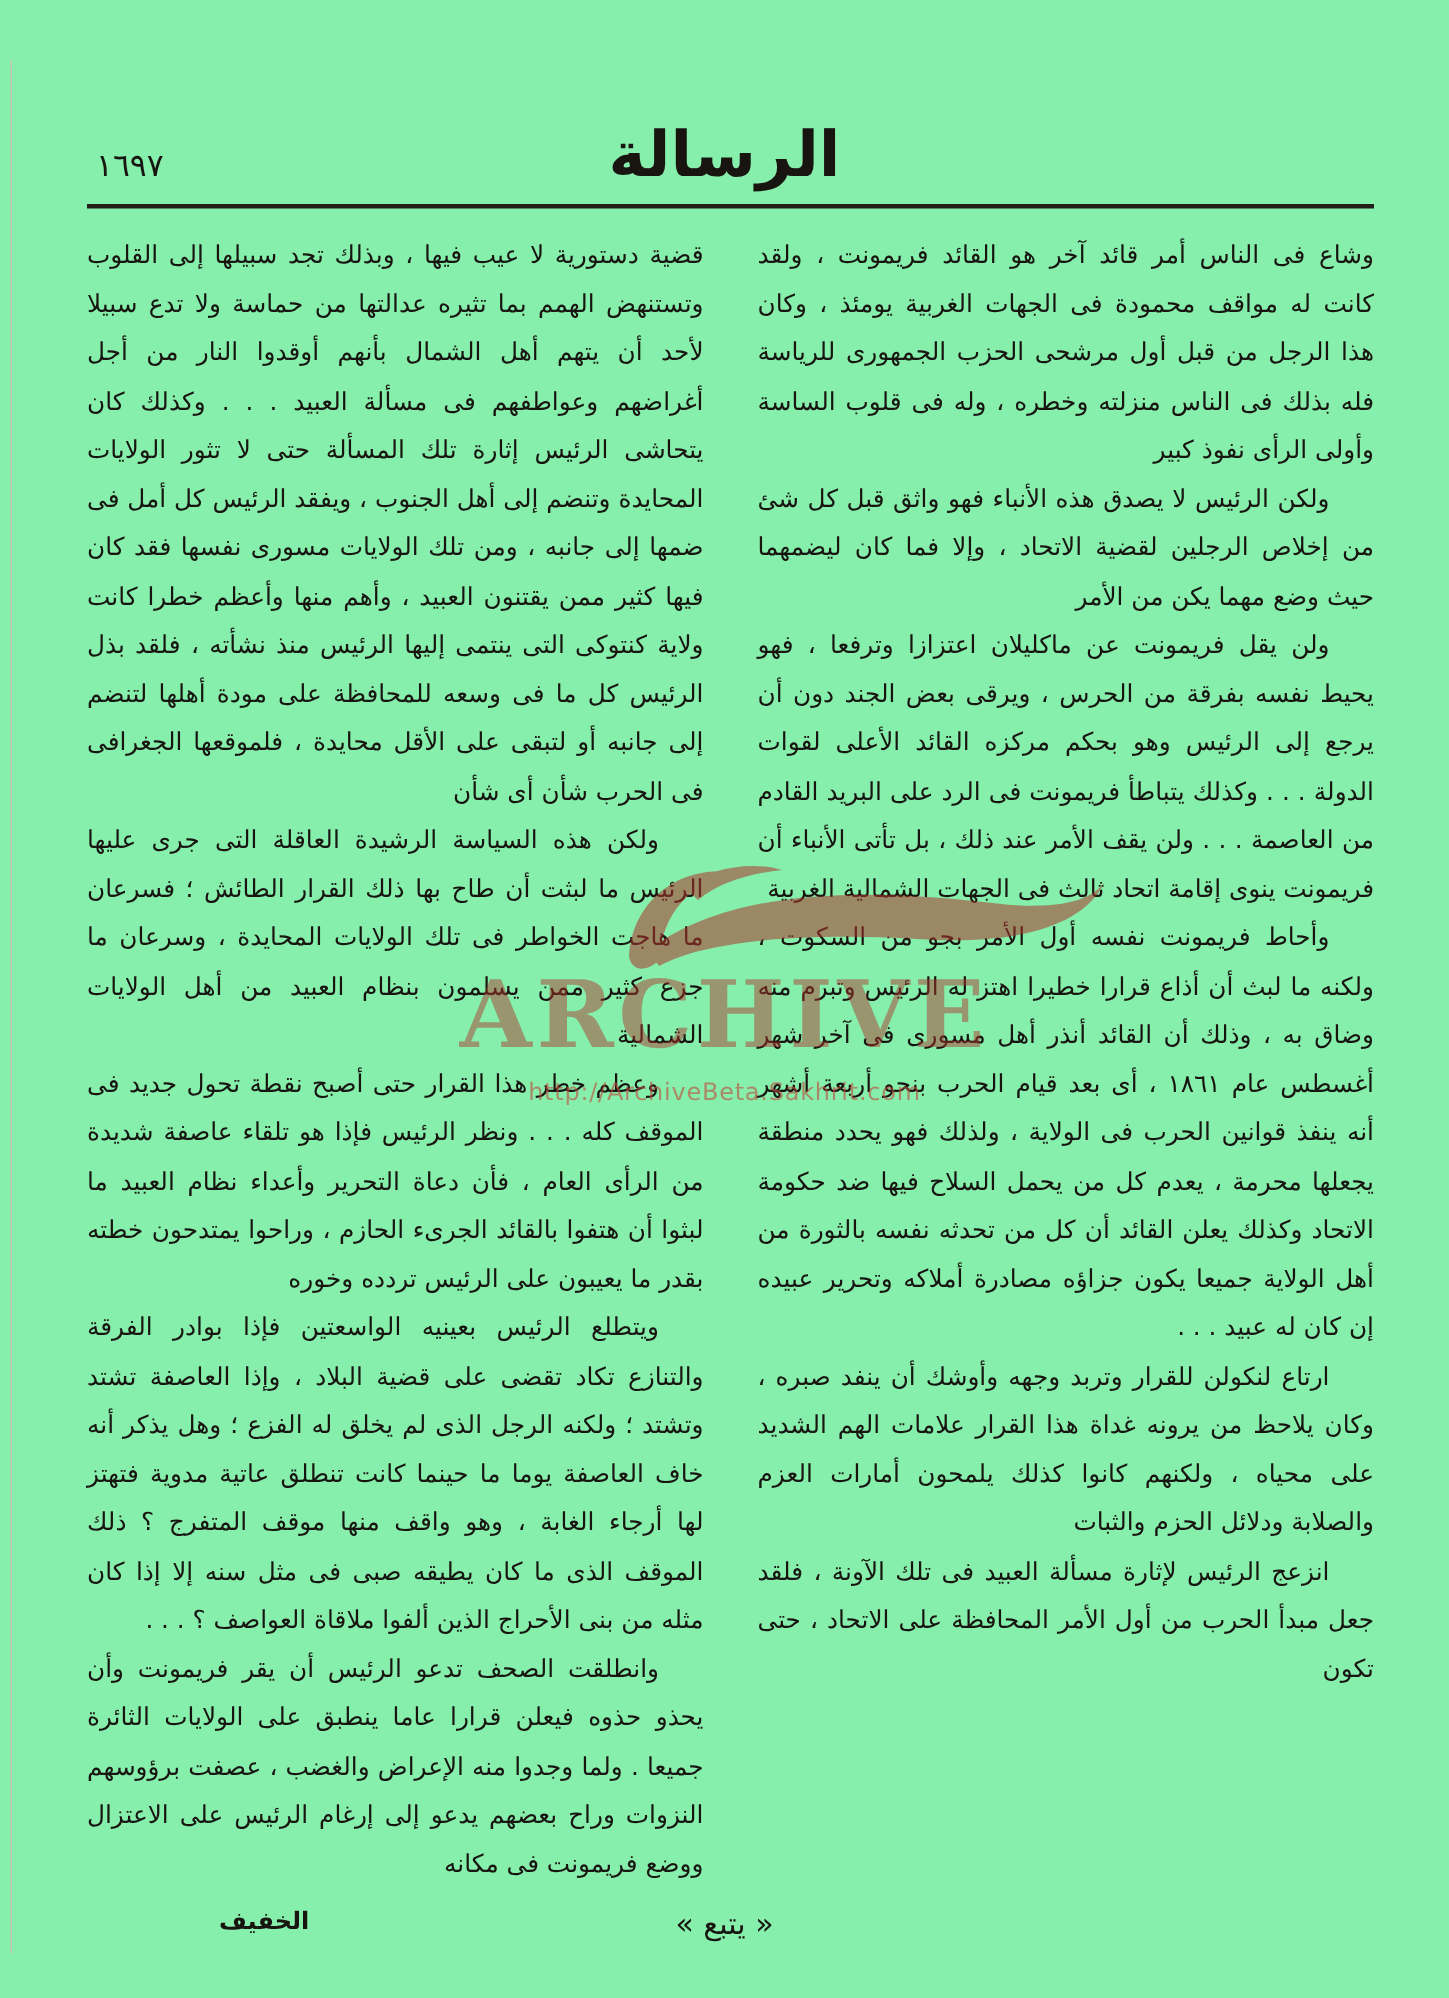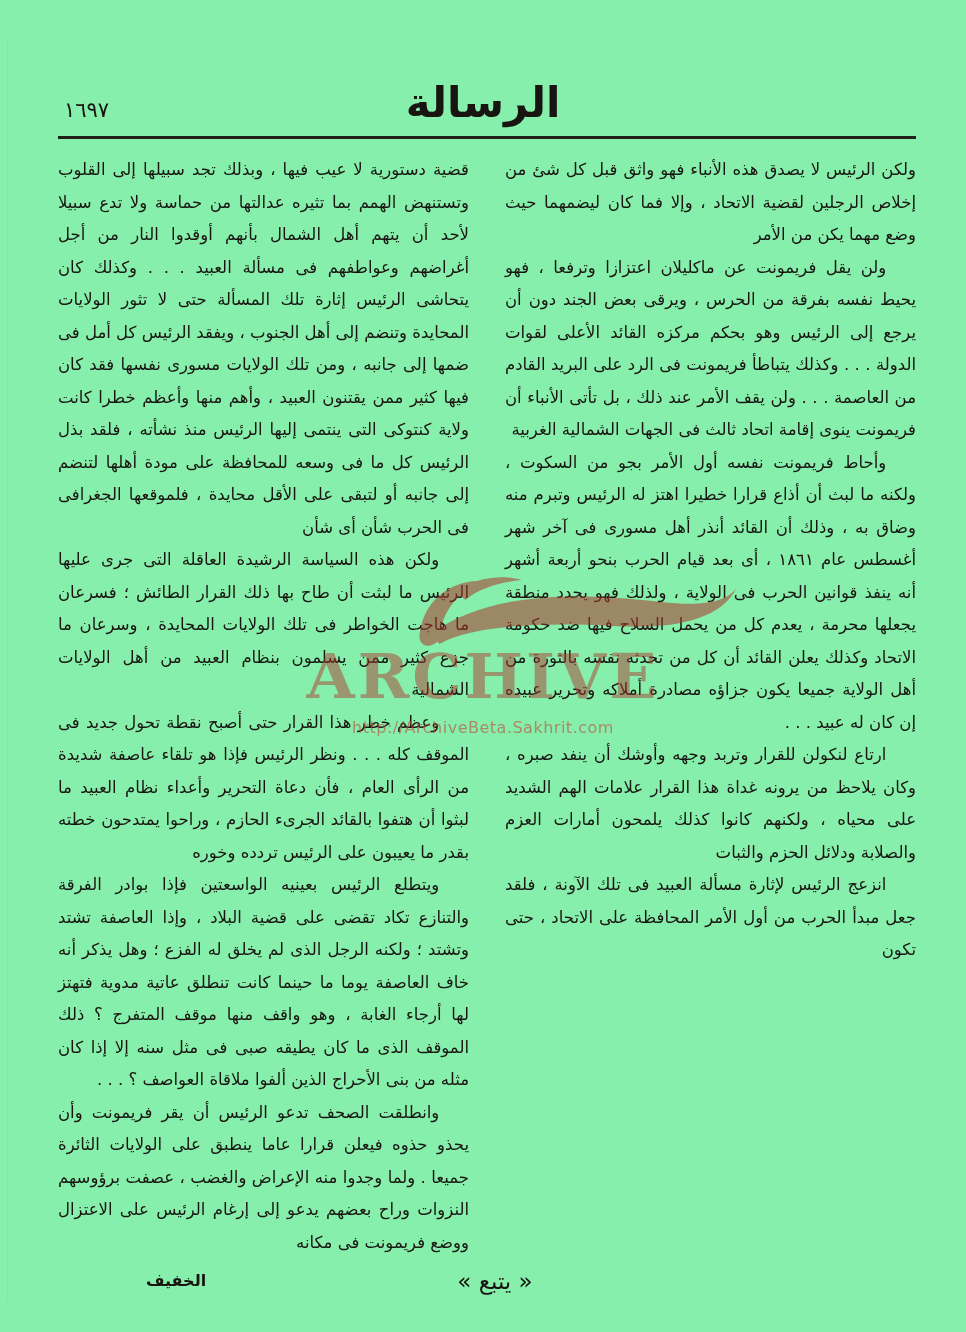--- a/index.html
+++ b/index.html
@@ -24,21 +24,21 @@
   .columns {
     position:absolute; top:154px; right:50px; left:58px;
     direction:rtl; display:flex; flex-direction:row; gap:36px;
     text-align:justify;
   }
   .col { flex:1; font-size:16.5px; line-height:32.5px; }
   .col p { margin:0; text-indent:1.8em; }
   .col p:first-child { text-indent:0; }
 
   
-  .continued { position:absolute; bottom:38px; left:50%; transform:translateX(-50%); font-size:23px; direction:rtl;margin-left:12px; }
+  .continued { position:absolute; bottom:38px; left:50%; transform:translateX(-50%); font-size:20px; direction:rtl; }
   .signature { position:absolute; bottom:42px; left:146px; font-size:16px; font-weight:bold; direction:rtl; }
 
   
   .watermark {
     position:absolute; top:568px; left:0; width:100%;
     text-align:center; pointer-events:none; z-index:5; line-height:1;
   }
   .wm-logo { position:absolute; top:0; left:50%; transform:translateX(-32%); width:380px; height:92px; opacity:0.55; }
   .wm-word {
     margin-top:78px; font-family:"DejaVu Serif",serif; font-weight:bold;
@@ -53,20 +53,21 @@
   <div class="scan-edge"></div>
 
   <header class="page-header">
     <div class="page-number">١٦٩٧</div>
     <div class="masthead">الرسالة</div>
   </header>
   <div class="header-rule"></div>
 
   <main class="columns">
     <section class="col">
+      <p>وشاع فى الناس أمر قائد آخر هو القائد فريمونت ، ولقد كانت له مواقف محمودة فى الجهات الغربية يومئذ ، وكان هذا الرجل من قبل أول مرشحى الحزب الجمهورى للرياسة فله بذلك فى الناس منزلته وخطره ، وله فى قلوب الساسة وأولى الرأى نفوذ كبير</p>
       <p>ولكن الرئيس لا يصدق هذه الأنباء فهو واثق قبل كل شئ من إخلاص الرجلين لقضية الاتحاد ، وإلا فما كان ليضمهما حيث وضع مهما يكن من الأمر</p>
       <p>ولن يقل فريمونت عن ماكليلان اعتزازا وترفعا ، فهو يحيط نفسه بفرقة من الحرس ، ويرقى بعض الجند دون أن يرجع إلى الرئيس وهو بحكم مركزه القائد الأعلى لقوات الدولة . . . وكذلك يتباطأ فريمونت فى الرد على البريد القادم من العاصمة . . . ولن يقف الأمر عند ذلك ، بل تأتى الأنباء أن فريمونت ينوى إقامة اتحاد ثالث فى الجهات الشمالية الغربية</p>
       <p>وأحاط فريمونت نفسه أول الأمر بجو من السكوت ، ولكنه ما لبث أن أذاع قرارا خطيرا اهتز له الرئيس وتبرم منه وضاق به ، وذلك أن القائد أنذر أهل مسورى فى آخر شهر أغسطس عام ١٨٦١ ، أى بعد قيام الحرب بنحو أربعة أشهر أنه ينفذ قوانين الحرب فى الولاية ، ولذلك فهو يحدد منطقة يجعلها محرمة ، يعدم كل من يحمل السلاح فيها ضد حكومة الاتحاد وكذلك يعلن القائد أن كل من تحدثه نفسه بالثورة من أهل الولاية جميعا يكون جزاؤه مصادرة أملاكه وتحرير عبيده إن كان له عبيد . . .</p>
       <p>ارتاع لنكولن للقرار وتربد وجهه وأوشك أن ينفد صبره ، وكان يلاحظ من يرونه غداة هذا القرار علامات الهم الشديد على محياه ، ولكنهم كانوا كذلك يلمحون أمارات العزم والصلابة ودلائل الحزم والثبات</p>
       <p>انزعج الرئيس لإثارة مسألة العبيد فى تلك الآونة ، فلقد جعل مبدأ الحرب من أول الأمر المحافظة على الاتحاد ، حتى تكون</p>
     </section>
     <section class="col">
       <p>قضية دستورية لا عيب فيها ، وبذلك تجد سبيلها إلى القلوب وتستنهض الهمم بما تثيره عدالتها من حماسة ولا تدع سبيلا لأحد أن يتهم أهل الشمال بأنهم أوقدوا النار من أجل أغراضهم وعواطفهم فى مسألة العبيد . . . وكذلك كان يتحاشى الرئيس إثارة تلك المسألة حتى لا تثور الولايات المحايدة وتنضم إلى أهل الجنوب ، ويفقد الرئيس كل أمل فى ضمها إلى جانبه ، ومن تلك الولايات مسورى نفسها فقد كان فيها كثير ممن يقتنون العبيد ، وأهم منها وأعظم خطرا كانت ولاية كنتوكى التى ينتمى إليها الرئيس منذ نشأته ، فلقد بذل الرئيس كل ما فى وسعه للمحافظة على مودة أهلها لتنضم إلى جانبه أو لتبقى على الأقل محايدة ، فلموقعها الجغرافى فى الحرب شأن أى شأن</p>
       <p>ولكن هذه السياسة الرشيدة العاقلة التى جرى عليها الرئيس ما لبثت أن طاح بها ذلك القرار الطائش ؛ فسرعان ما هاجت الخواطر فى تلك الولايات المحايدة ، وسرعان ما جزع كثير ممن يسلمون بنظام العبيد من أهل الولايات الشمالية</p>
       <p>وعظم خطر هذا القرار حتى أصبح نقطة تحول جديد فى الموقف كله . . . ونظر الرئيس فإذا هو تلقاء عاصفة شديدة من الرأى العام ، فأن دعاة التحرير وأعداء نظام العبيد ما لبثوا أن هتفوا بالقائد الجرىء الحازم ، وراحوا يمتدحون خطته بقدر ما يعيبون على الرئيس تردده وخوره</p>

